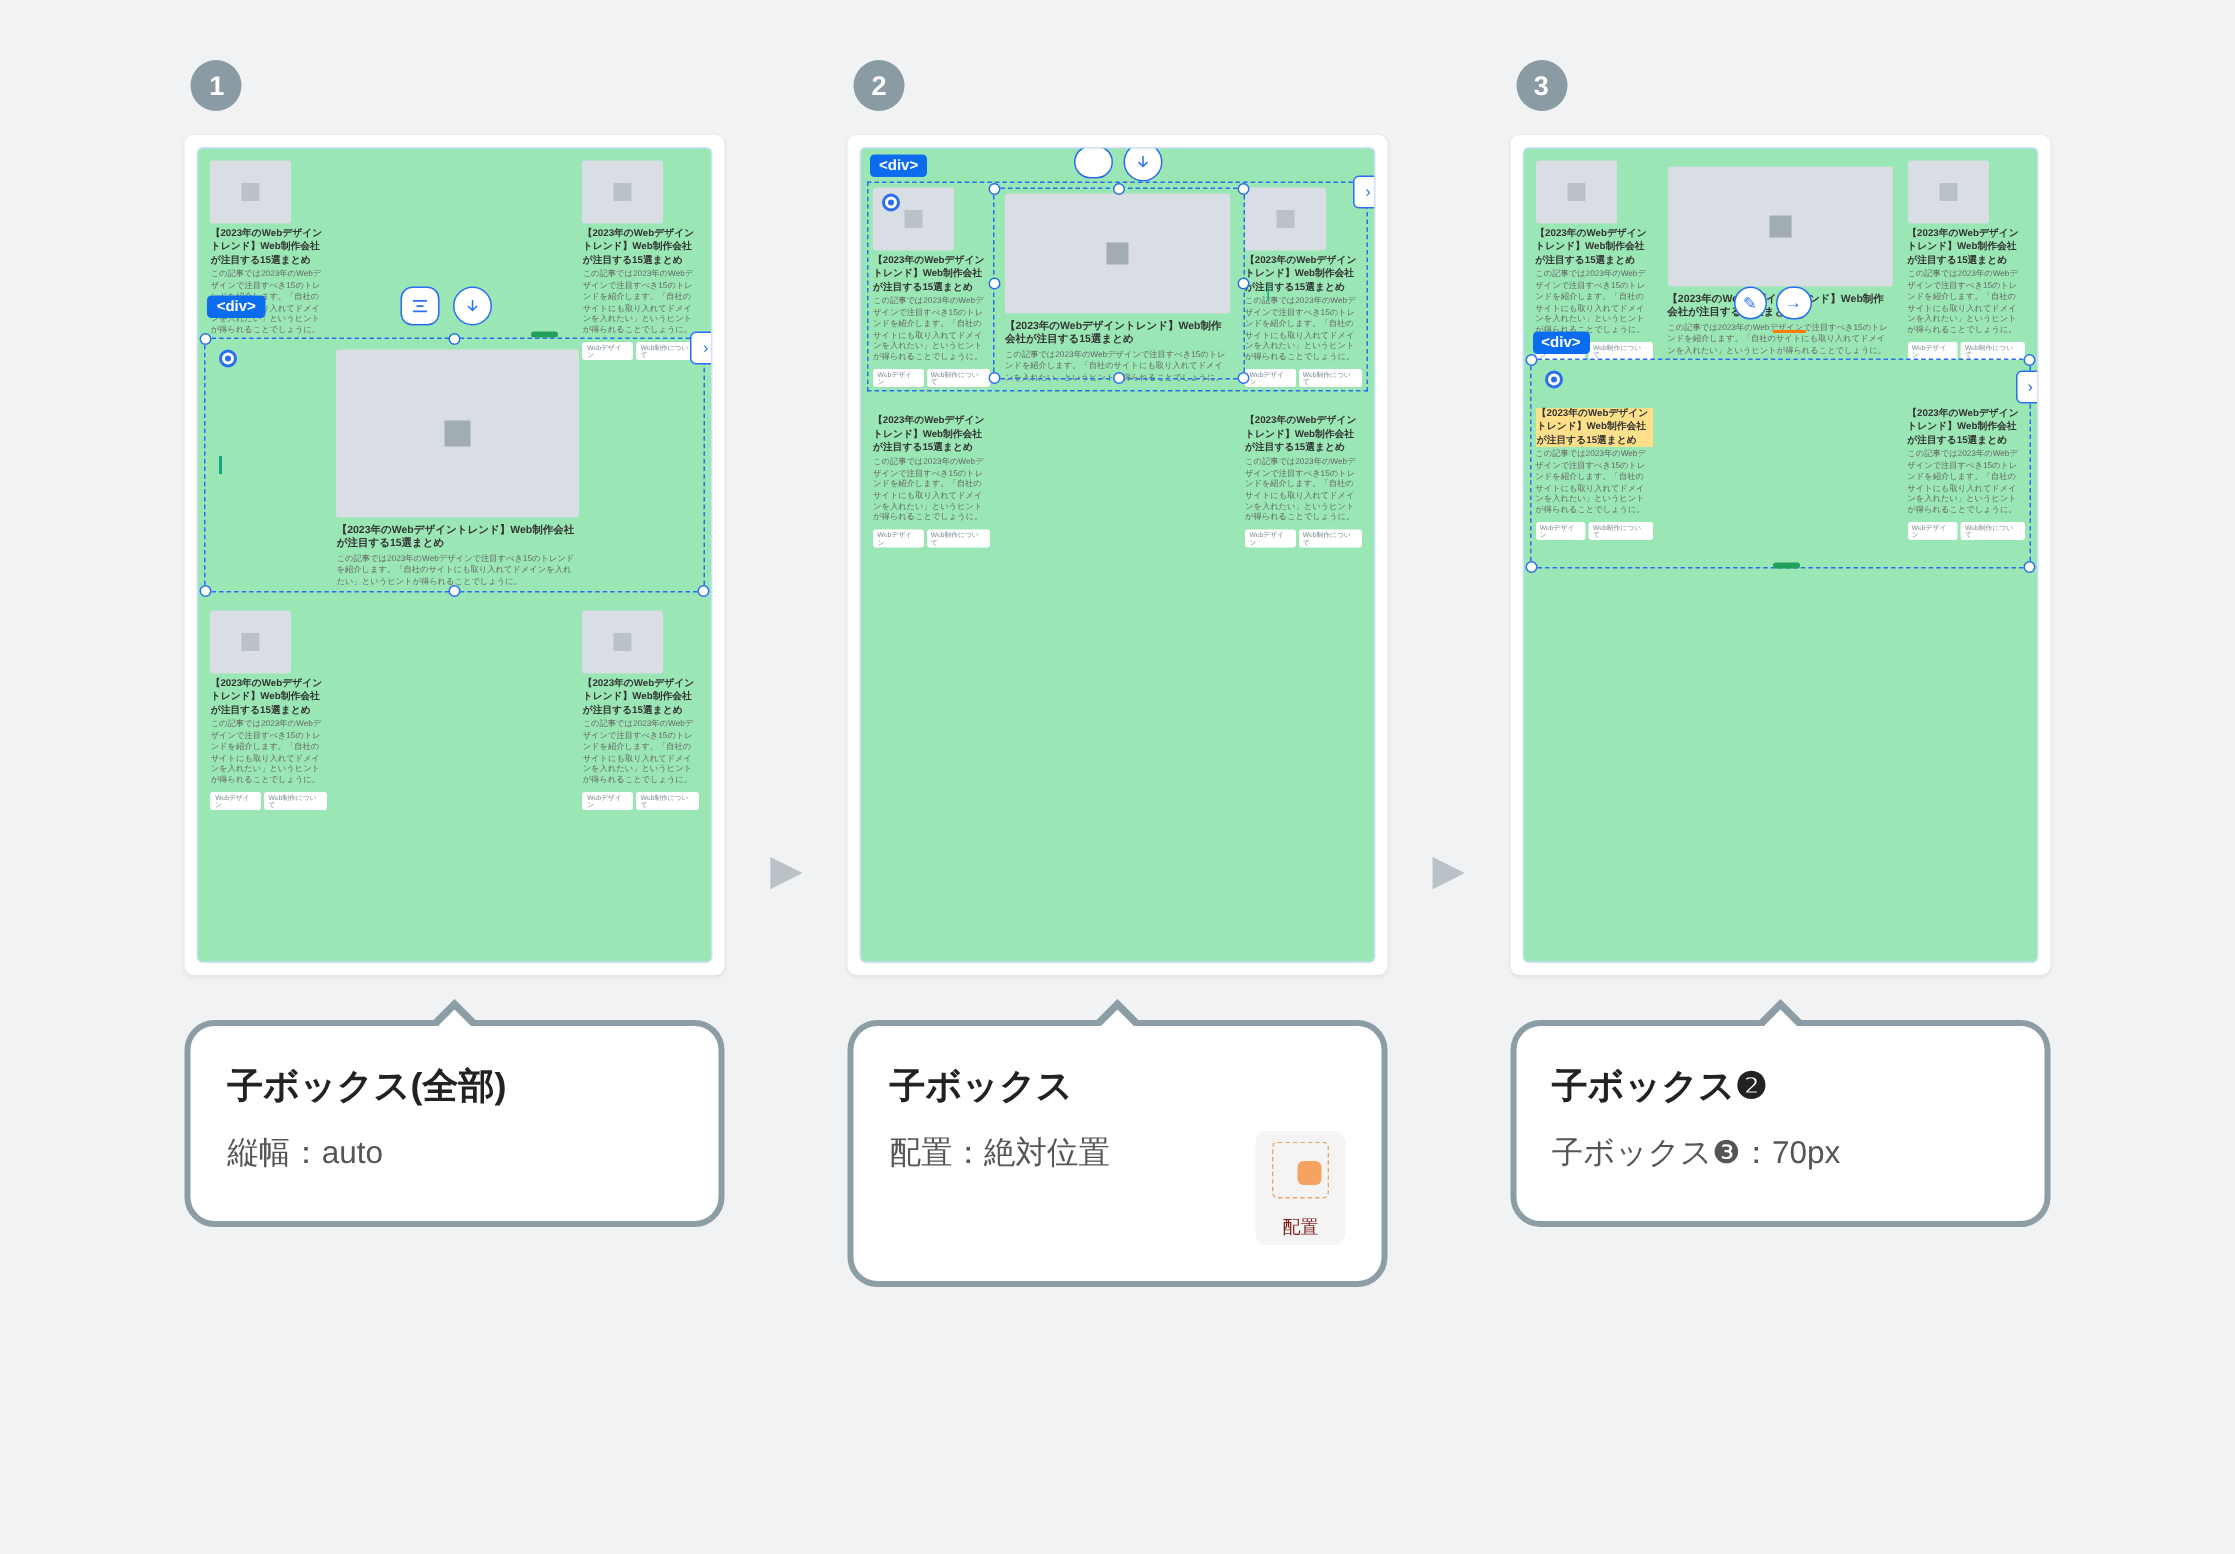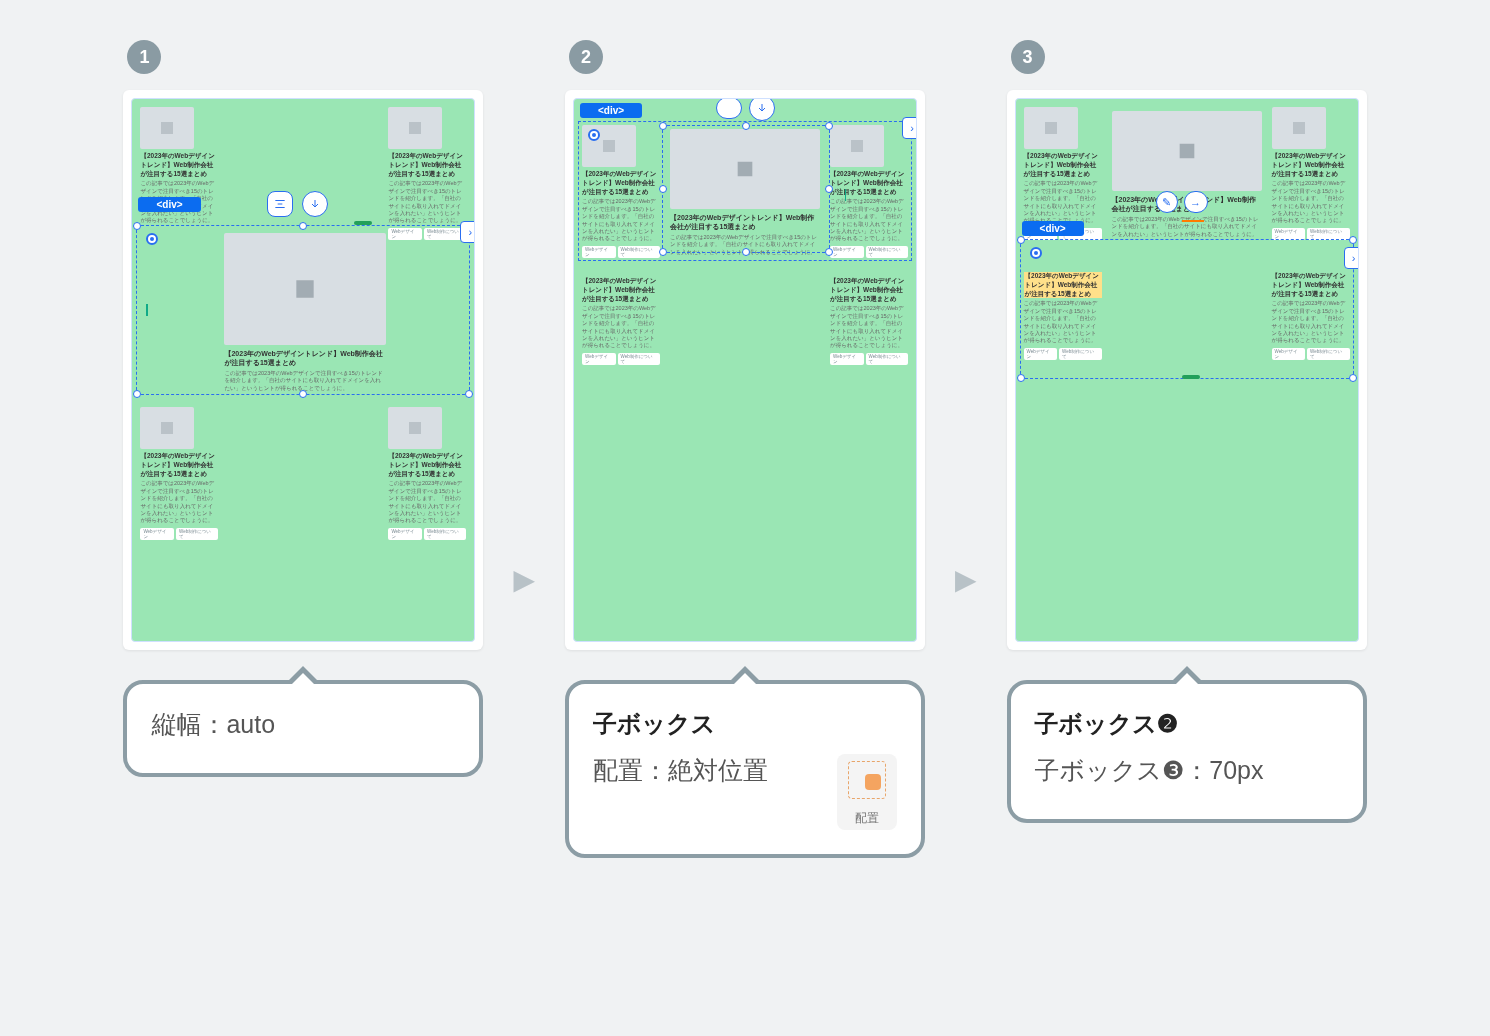--- a/index.html
+++ b/index.html
@@ -53,21 +53,21 @@
   border-radius: 4px;
   position: relative;
   overflow: hidden;
 }
 .sel-label {
   position: absolute;
   background: #0b6cf0;
   color: #fff;
   font-size: 10px;
   font-weight: 700;
-  padding: 2px 18px;
+  padding: 2px 6px;
   border-radius: 3px;
   z-index: 20;
 }
 .sel-box {
   position: absolute;
   border: 1px dashed #2a6ef0;
   z-index: 10;
 }
 .sel-handle {
   position: absolute;
@@ -216,21 +216,21 @@
   border-right: 14px solid transparent;
   border-bottom: 14px solid #fff;
 }
 .caption-title {
   font-size: 24px;
   font-weight: 700;
   color: #222;
   margin-bottom: 14px;
 }
 .caption-line {
-  font-size: 25px;
+  font-size: 21px;
   color: #555;
   margin-bottom: 8px;
 }
 .caption-flex { display: flex; align-items: flex-start; gap: 16px; }
 .pos-icon {
   width: 60px;
   height: 76px;
   background: #f4f4f4;
   border-radius: 8px;
   padding: 6px 6px 3px;
@@ -256,21 +256,21 @@
   background: #f4a460;
   width: 16px;
   height: 16px;
   border-radius: 4px;
   position: absolute;
   top: 14px;
   left: 18px;
 }
 .pos-icon-label {
   font-size: 12px;
-  color: #737373;
+  color: #7f1d1d;
   font-weight: 500;
 }
 .caret { position: absolute; width: 1.5px; height: 12px; background: #1a8; z-index: 18; }
 .orange-underline { position: absolute; height: 2px; background: #ff7a00; z-index: 19; }
 .green-handle { position: absolute; width: 18px; height: 4px; background: #22a05a; border-radius: 2px; z-index: 21; }
 .target-circle {
   position: absolute;
   width: 12px;
   height: 12px;
   border: 2px solid #2a6ef0;
@@ -385,20 +385,21 @@
           <div class="card-tags">
               <span class="card-tag">Webデザイン</span>
               <span class="card-tag">Web制作について</span>
             </div>
         </div>
 
       </div>
     </div>
 
     <div class="caption">
+      <div class="caption-title">子ボックス(全部)</div>
       <div class="caption-line">縦幅：auto</div>
     </div>
   </div>
 
   <div class="arrow-sep">▶</div>
 
   <div class="step">
     <div class="step-badge">2</div>
 
     <div class="mockup">

